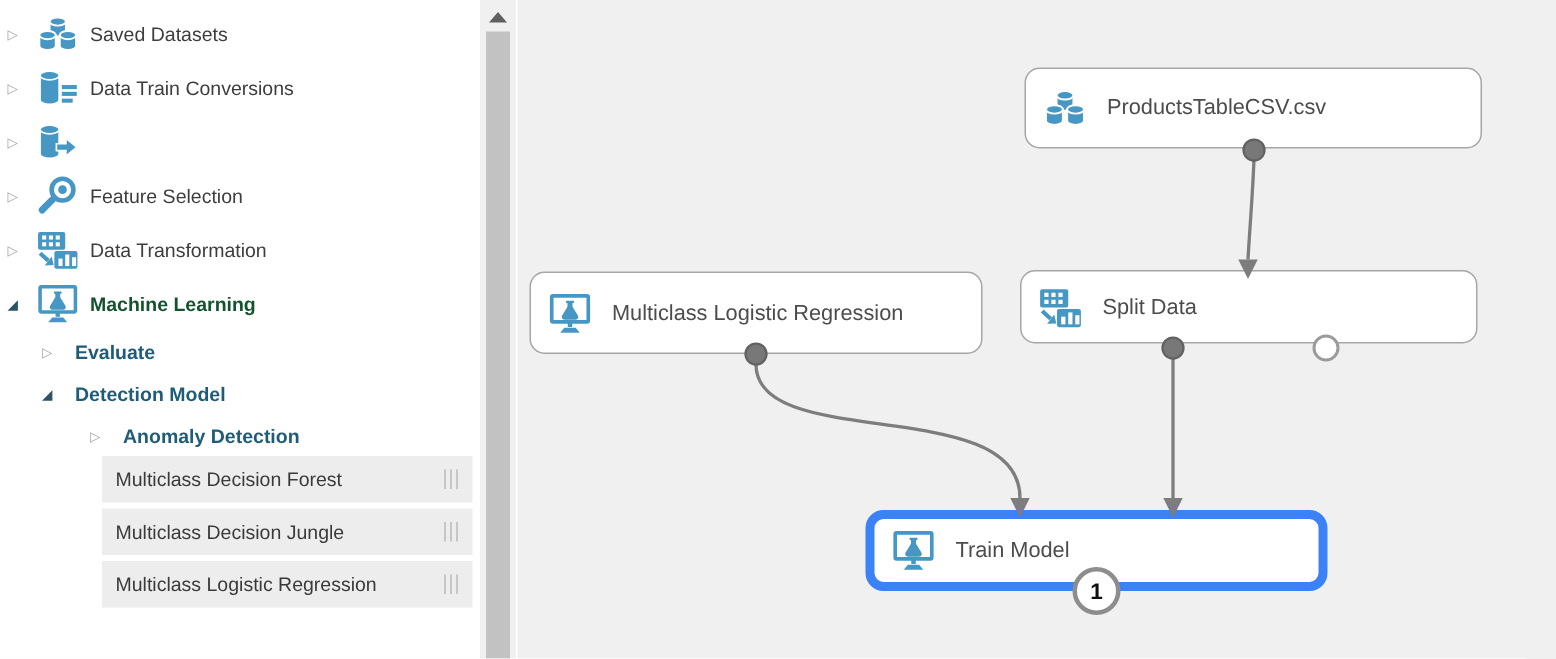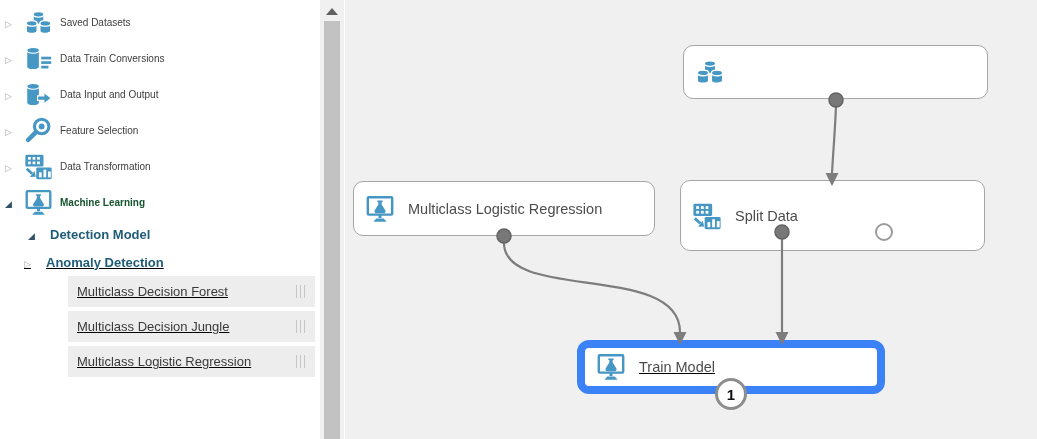--- a/index.html
+++ b/index.html
@@ -6,53 +6,53 @@
   html,body { width:1037px; height:439px; overflow:hidden;
               font-family:"Liberation Sans", sans-serif; background:#fff; }
   .app { position:relative; width:1037px; height:439px; }
 
   
   .sidebar { position:absolute; left:0; top:0; width:345px; height:439px; background:#fff; }
   .tree { position:absolute; left:0; top:4px; width:320px; }
   .trow { display:flex; align-items:center; cursor:default; }
   .trow.top { height:36px; padding-left:5px; }
   .trow.child { height:28px; padding-left:28px; }
-  .trow.gchild { height:28px; padding-left:24px;text-decoration:underline; }
+  .trow.gchild { height:28px; padding-left:60px; }
   .caret { width:13px; text-align:left; flex:0 0 13px; line-height:1; }
   .caret.collapsed::before { content:"\25B7"; color:#a9a9a9; font-size:9px; }
   .caret.expanded::before  { content:"\25E2"; color:#2f5266; font-size:9px; }
   .icon28 { width:29px; height:29px; margin-left:6px; flex:0 0 29px; }
-  .trow.top .lbl { margin-left:7px; font-size:10px; color:#3d3d3d; }
+  .trow.top .lbl { margin-left:7px; font-size:13px; color:#3d3d3d; }
   .trow.top.cat .lbl { color:#14532d; font-weight:bold; }
   .trow.child .lbl, .trow.gchild .lbl { margin-left:9px; font-size:13px; color:#1e5c77; font-weight:bold; }
   .leaf { margin:0 0 4px 68px; width:247px; height:31px; background:#ededed;
           display:flex; align-items:center; justify-content:space-between;
-          padding:0 9px 0 9px;text-decoration:underline; }
+          padding:0 9px 0 9px; }
   .leaf:first-of-type { margin-top:1px; }
   .leaf .lbl { font-size:13px; color:#3a3a3a; }
   .grip { width:10px; height:13px;
           background:repeating-linear-gradient(90deg,#c6c6c6 0 1.5px,transparent 1.5px 4px); }
 
   
   .vscroll { position:absolute; left:320px; top:0; width:24px; height:439px; background:#f0f0f0; }
   .vscroll .up { position:absolute; left:6px; top:8px; width:0; height:0;
                  border-left:6px solid transparent; border-right:6px solid transparent;
                  border-bottom:7px solid #606060; }
   .vscroll .thumb { position:absolute; left:4px; top:21px; width:16px; height:418px; background:#c2c2c2; }
 
   
   .canvas { position:absolute; left:345px; top:0; width:692px; height:439px; background:#f0f0f1; }
   .node { position:absolute; background:#fff; border:1px solid #a6a6a6; border-radius:10px;
           display:flex; align-items:center; padding-left:11px; z-index:1; cursor:default; }
   .node .nlbl { margin-left:13px; font-size:14.5px; color:#4c4c4c; }
-  .node.selected { border:8px solid #3b82f6; border-radius:12px;text-decoration:underline; }
+  .node.selected { border:6px solid #3b82f6; border-radius:12px; }
   .icon30 { width:30px; height:30px; flex:0 0 30px; }
   #node-products { left:338px; top:45px;  width:305px; height:54px; }
   #node-mlr      { left:8px;   top:181px; width:302px; height:55px; }
-  #node-split    { left:335px; top:180px; width:305px; height:71px; }
+  #node-split    { left:335px; top:180px; width:305px; height:49px; }
   #node-train    { left:232px; top:340px; width:308px; height:54px; }
 
   .wires { position:absolute; left:0; top:0; width:692px; height:439px;
            z-index:2; pointer-events:none; }
   .wire { fill:none; stroke:#7d7d7d; stroke-width:2.2; }
   .ah { fill:#7d7d7d; }
 
   .badge { position:absolute; left:370px; top:378px; width:32px; height:32px;
            background:#fff; border:3px solid #8d8d8d; border-radius:50%;
            display:flex; align-items:center; justify-content:center;
@@ -143,21 +143,20 @@
             <use href="#i-format"></use>
           </svg>
         <span class="lbl">Data Train Conversions</span>
       </div>
 
       <div class="trow top">
         <span class="caret collapsed"></span>
         <svg class="icon28">
             <use href="#i-inout"></use>
           </svg>
-        <span class="lbl">Data Input and Output</span>
       </div>
 
       <div class="trow top">
         <span class="caret collapsed"></span>
         <svg class="icon28">
             <use href="#i-feature"></use>
           </svg>
         <span class="lbl">Feature Selection</span>
       </div>
 
@@ -170,20 +169,24 @@
       </div>
 
       <div class="trow top cat">
         <span class="caret expanded"></span>
         <svg class="icon28">
             <use href="#i-ml"></use>
           </svg>
         <span class="lbl">Machine Learning</span>
       </div>
 
+      <div class="trow child">
+        <span class="caret collapsed"></span>
+        <span class="lbl">Evaluate</span>
+      </div>
 
       <div class="trow child">
         <span class="caret expanded"></span>
         <span class="lbl">Detection Model</span>
       </div>
 
       <div class="trow gchild">
         <span class="caret collapsed"></span>
         <span class="lbl">Anomaly Detection</span>
       </div>
@@ -209,20 +212,21 @@
       <div class="thumb"></div>
     </div>
   </div>
 
   <div class="canvas">
 
     <div class="node" id="node-products">
       <svg class="icon30">
           <use href="#i-datasets"></use>
         </svg>
+      <span class="nlbl">ProductsTableCSV.csv</span>
     </div>
 
     <div class="node" id="node-mlr">
       <svg class="icon30">
           <use href="#i-ml"></use>
         </svg>
       <span class="nlbl">Multiclass Logistic Regression</span>
     </div>
 
     <div class="node" id="node-split">

